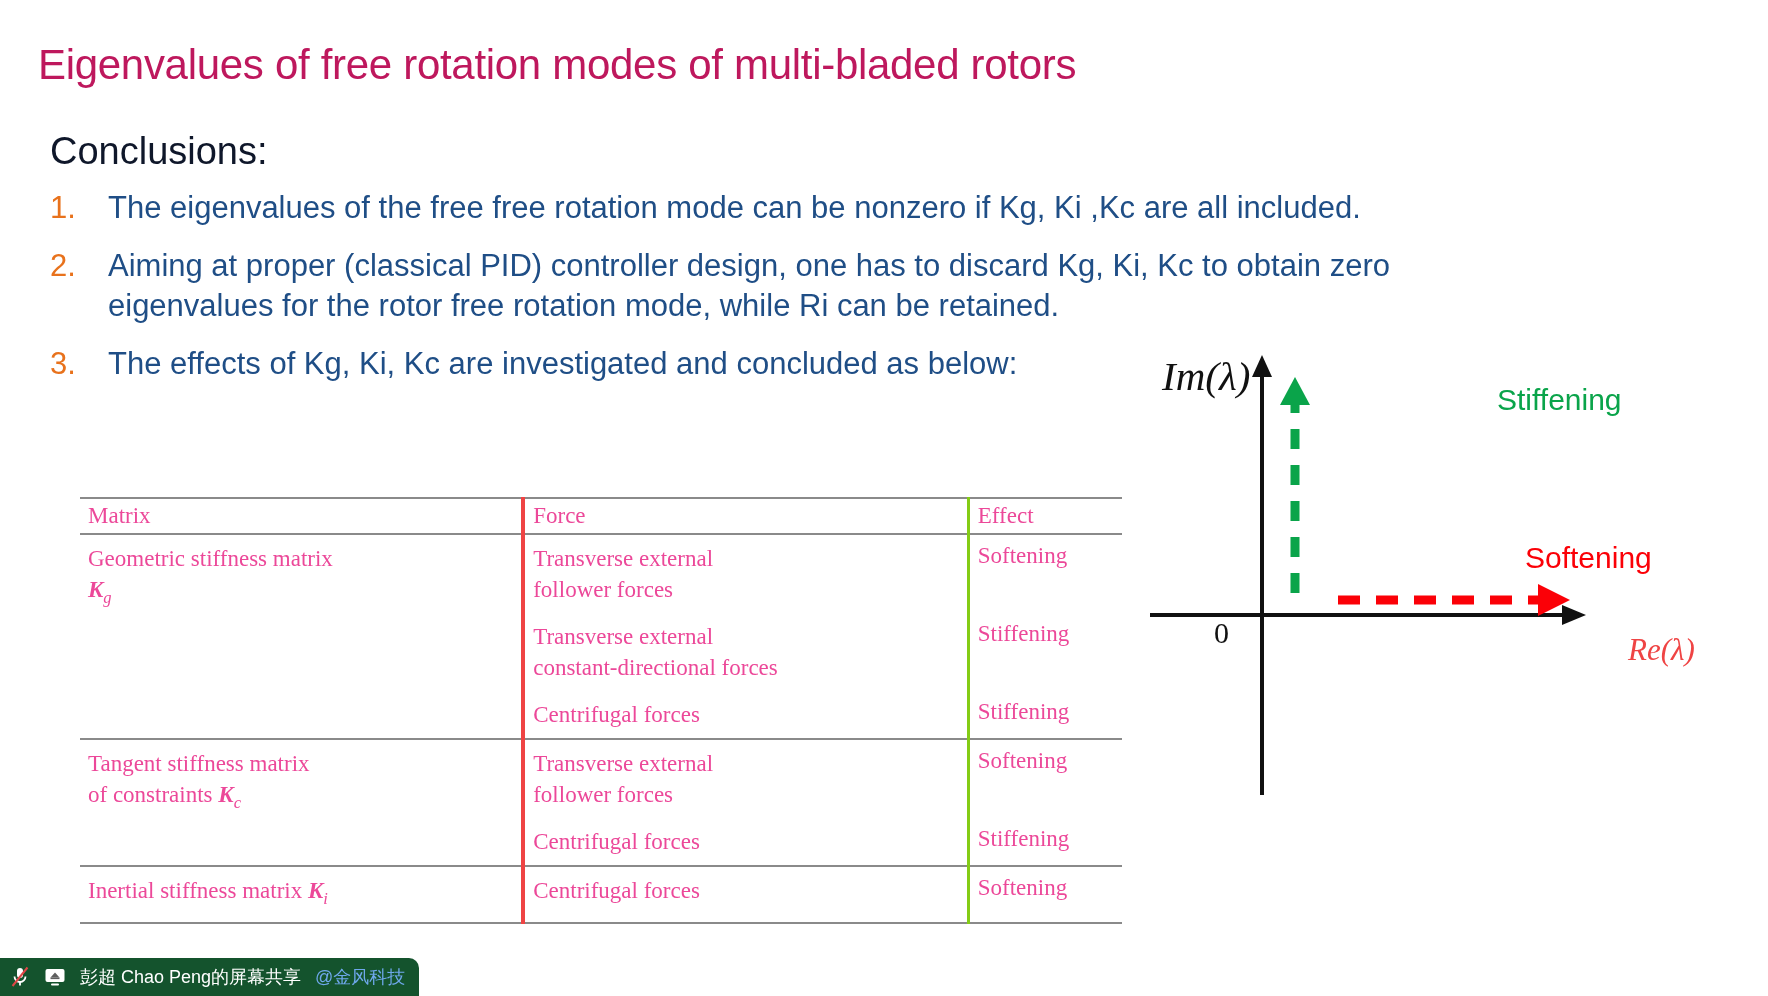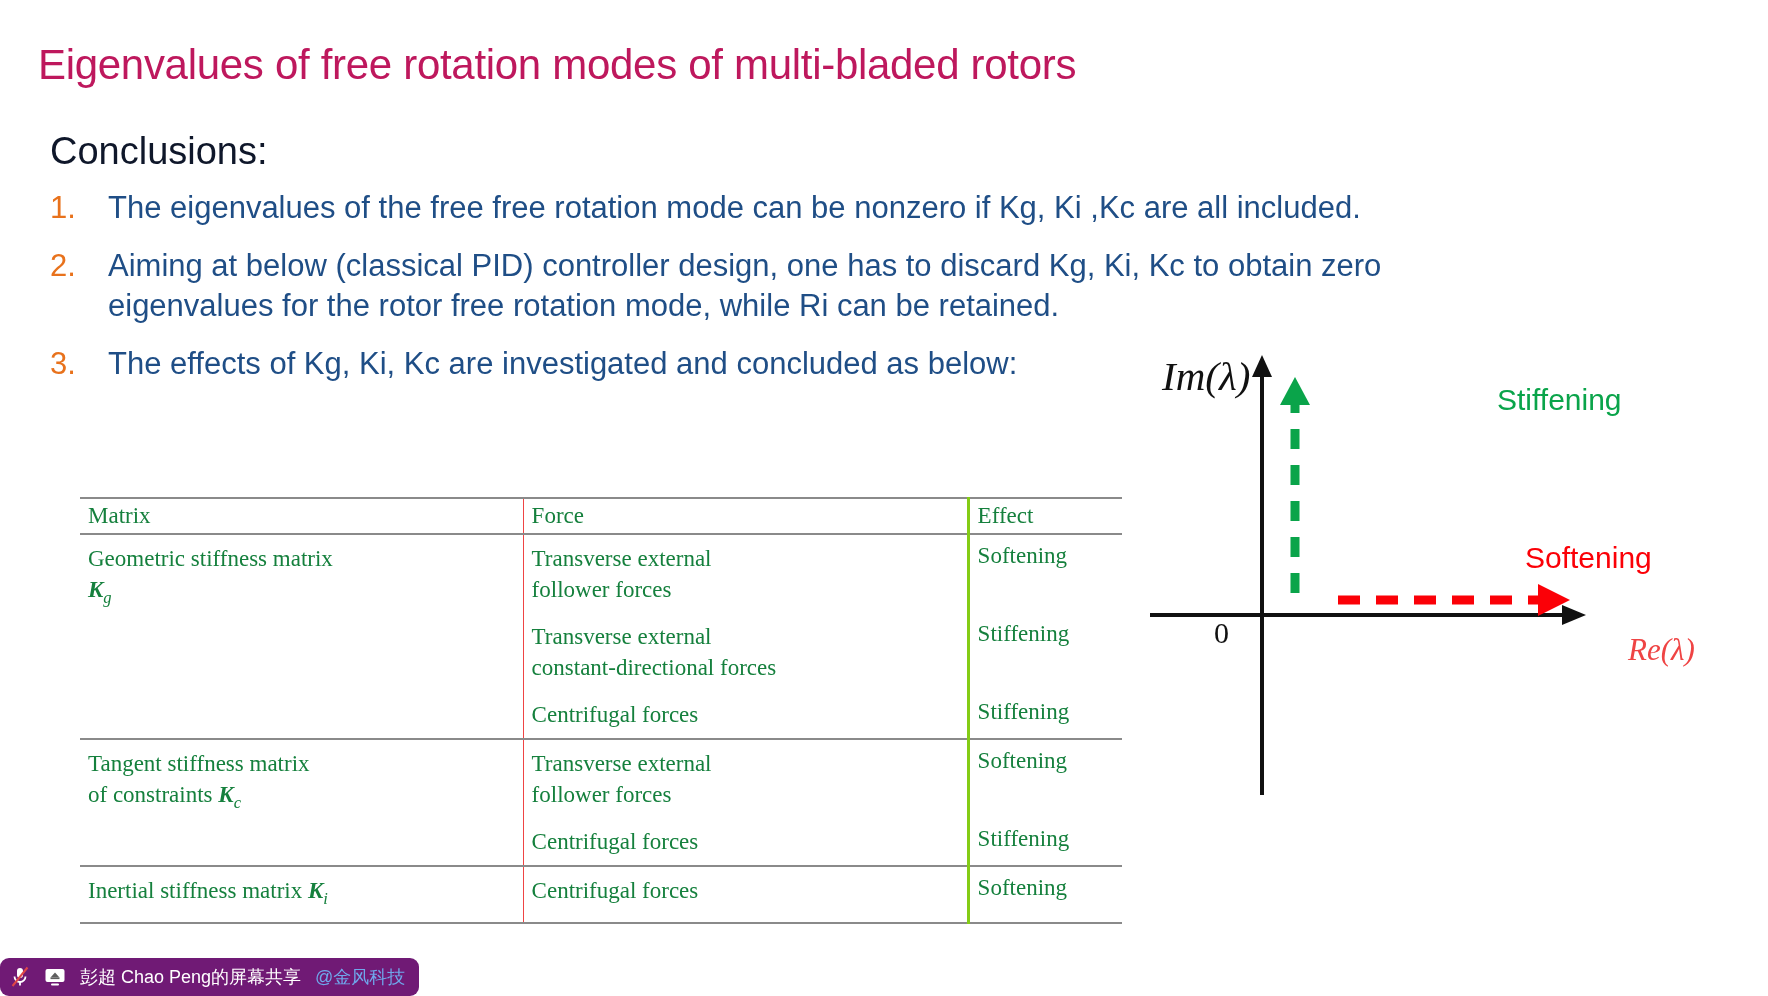--- a/index.html
+++ b/index.html
@@ -69,30 +69,30 @@
 
   
   .effects-table {
     position: absolute;
     left: 80px;
     top: 497px;
     width: 1042px;
     border-collapse: collapse;
     font-family: "Liberation Serif", serif;
     font-size: 23px;
-    color: #15803d;
+    color: #ec4899;
   }
   .effects-table td, .effects-table th {
     vertical-align: top;
     text-align: left;
     font-weight: normal;
     padding: 4px 10px 4px 8px;
   }
   .effects-table .col-matrix { width: 452px; }
-  .effects-table .col-force  { width: 452px; border-left: 1px solid #ef4444; }
+  .effects-table .col-force  { width: 452px; border-left: 4px solid #ef4444; }
   .effects-table .col-effect { width: 138px; border-left: 3px solid #84cc16; }
 
   .rule-top    { border-top: 2px solid #8a8a8a; }
   .rule-mid    { border-top: 2px solid #8a8a8a; }
   .rule-bottom { border-bottom: 2px solid #8a8a8a; }
   .body-row td { padding-top: 8px; padding-bottom: 8px; }
 
   .matrix-sym {
     font-style: italic;
     font-weight: bold;
@@ -159,45 +159,44 @@
   
   .share-bar {
     position: absolute;
     left: 0;
     bottom: 0;
     height: 38px;
     padding: 0 14px 0 10px;
     display: flex;
     align-items: center;
     gap: 14px;
-    background: #701a75;
+    background: #14532d;
     border-top-right-radius: 10px;
     color: #ffffff;
     font-size: 18px;
-    border-radius: 9px;
   }
   .share-bar .icon { display: inline-flex; align-items: center; }
   .share-owner { color: #ffffff; white-space: nowrap; }
   .share-org { color: #6fa8ec; white-space: nowrap; }
 </style>
 </head>
 <body>
 
 <div class="slide-title">Eigenvalues of free rotation modes of multi-bladed rotors</div>
 
 <div class="conclusions-heading">Conclusions:</div>
 
 <div class="list-area">
   <div class="list-item">
     <div class="list-num">1.</div>
     <div class="list-text">The eigenvalues of the free free rotation mode can be nonzero if Kg, Ki ,Kc are all included.</div>
   </div>
   <div class="list-item">
     <div class="list-num">2.</div>
-    <div class="list-text">Aiming at below (classical PID) controller design, one has to discard Kg, Ki, Kc to obtain zero eigenvalues for the rotor free rotation mode, while Ri can be retained.</div>
+    <div class="list-text">Aiming at proper (classical PID) controller design, one has to discard Kg, Ki, Kc to obtain zero eigenvalues for the rotor free rotation mode, while Ri can be retained.</div>
   </div>
   <div class="list-item">
     <div class="list-num">3.</div>
     <div class="list-text">The effects of Kg, Ki, Kc are investigated and concluded as below:</div>
   </div>
 </div>
 
 <table class="effects-table">
 
   <tbody>

